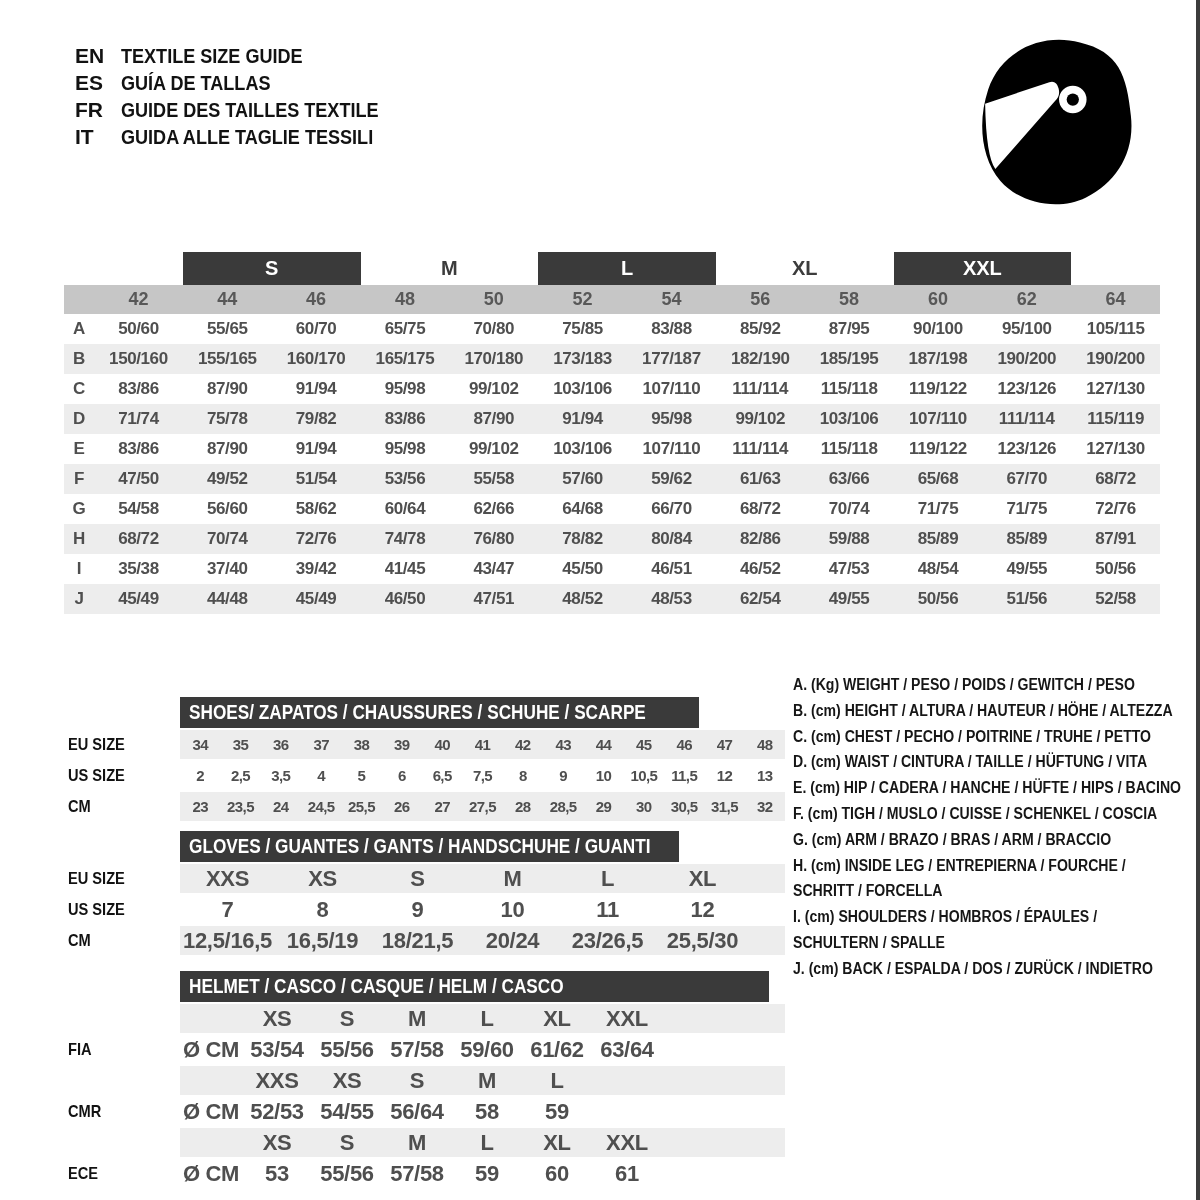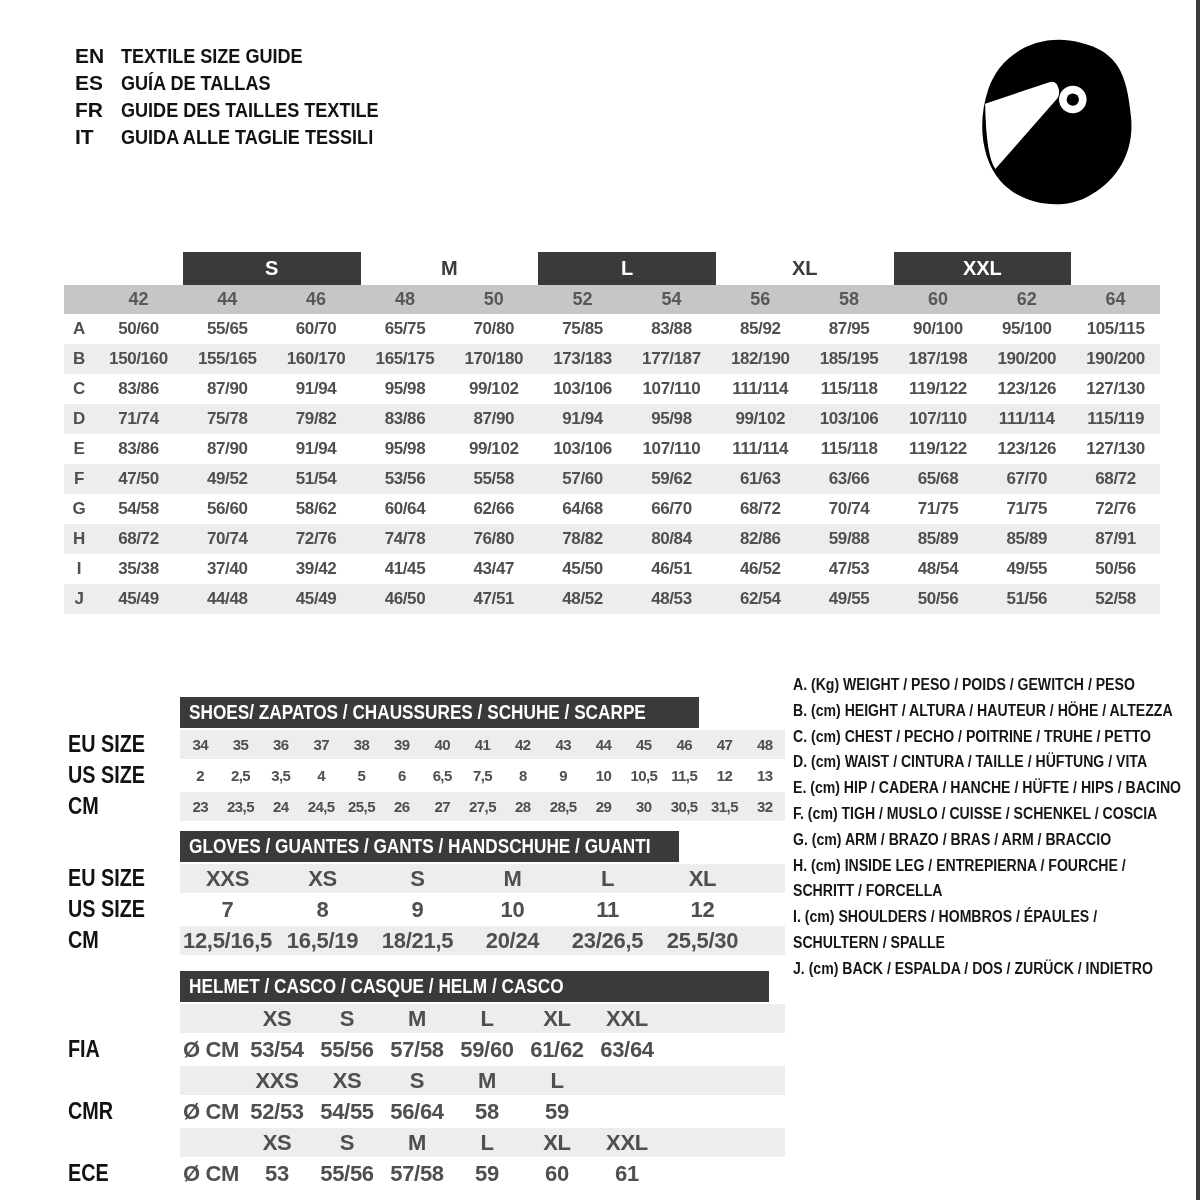--- a/index.html
+++ b/index.html
@@ -30,21 +30,21 @@
   .size-bar{background:var(--bar);color:#fff;font-size:20px;height:33px;line-height:33px;}
   .size-plain{color:#3c3c3c;font-size:20px;}
   .mt-band{background:var(--band);height:29px;font-size:18px;color:#585858;}
   .mt-row.data{font-size:17px;color:var(--val);letter-spacing:-0.4px;}
   .mt-row.alt{background:var(--stripe);}
   .row-letter{font-size:17px;}
 
   
   #sections{position:absolute;left:68px;top:676px;width:717px;margin-top:21px;}
   .sec-row{display:grid;grid-template-columns:112px 605px;margin-bottom:2px;}
-  .sec-label{align-self:center;font-size:23px;color:var(--ink);}
+  .sec-label{align-self:center;font-size:17px;color:var(--ink);}
   .sec-header{background:var(--bar);color:#fff;height:31px;line-height:31px;
               padding-left:9px;font-size:20px;}
   .w-shoes{width:510px;} .w-gloves{width:490px;} .w-helmet{width:580px;}
   .sec-data{display:grid;height:29px;align-items:center;text-align:center;
             font-size:22px;color:var(--val);letter-spacing:-0.3px;}
   .sec-data.stripe{background:var(--stripe);}
   .cols15{grid-template-columns:repeat(15,1fr);font-size:15px;letter-spacing:-0.6px;}
   .cols6{grid-template-columns:repeat(6,95px) 1fr;}
   .colsH{grid-template-columns:62px repeat(6,70px) 1fr;}
 

